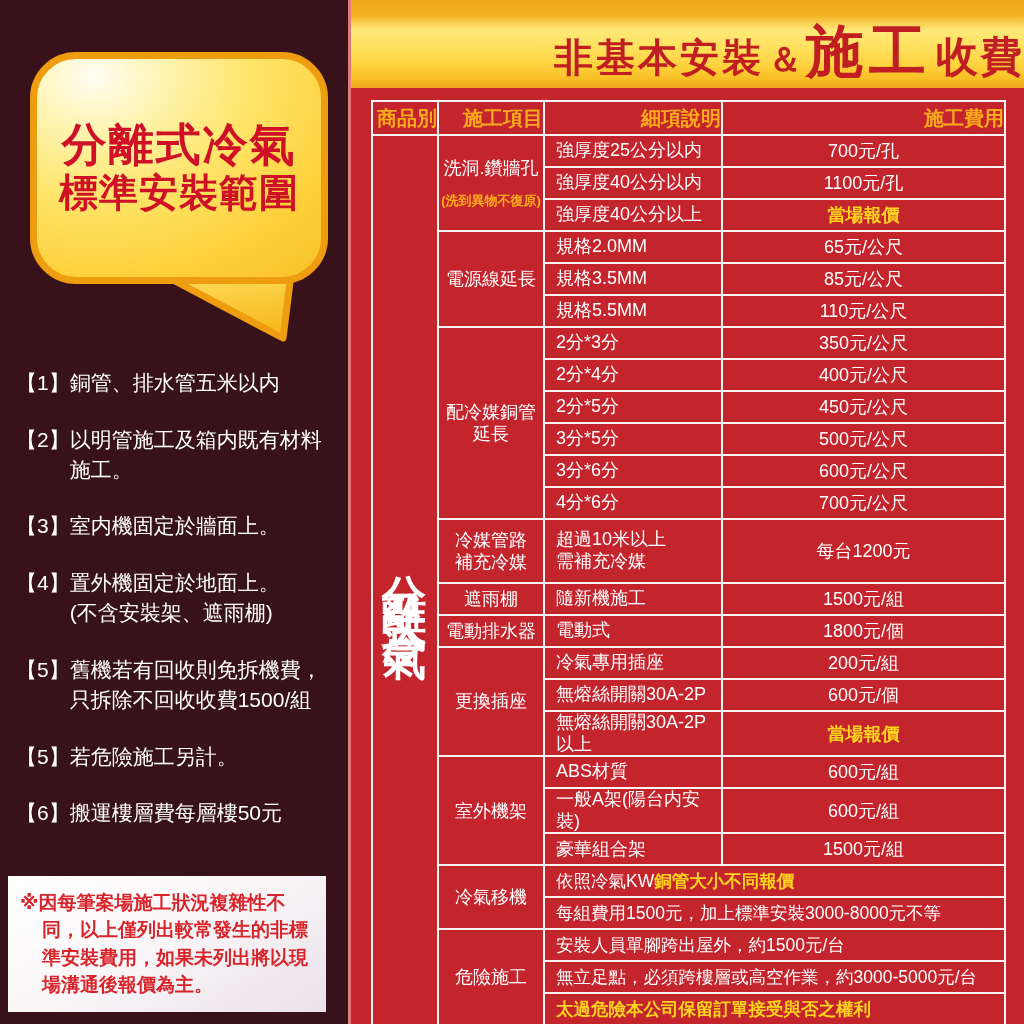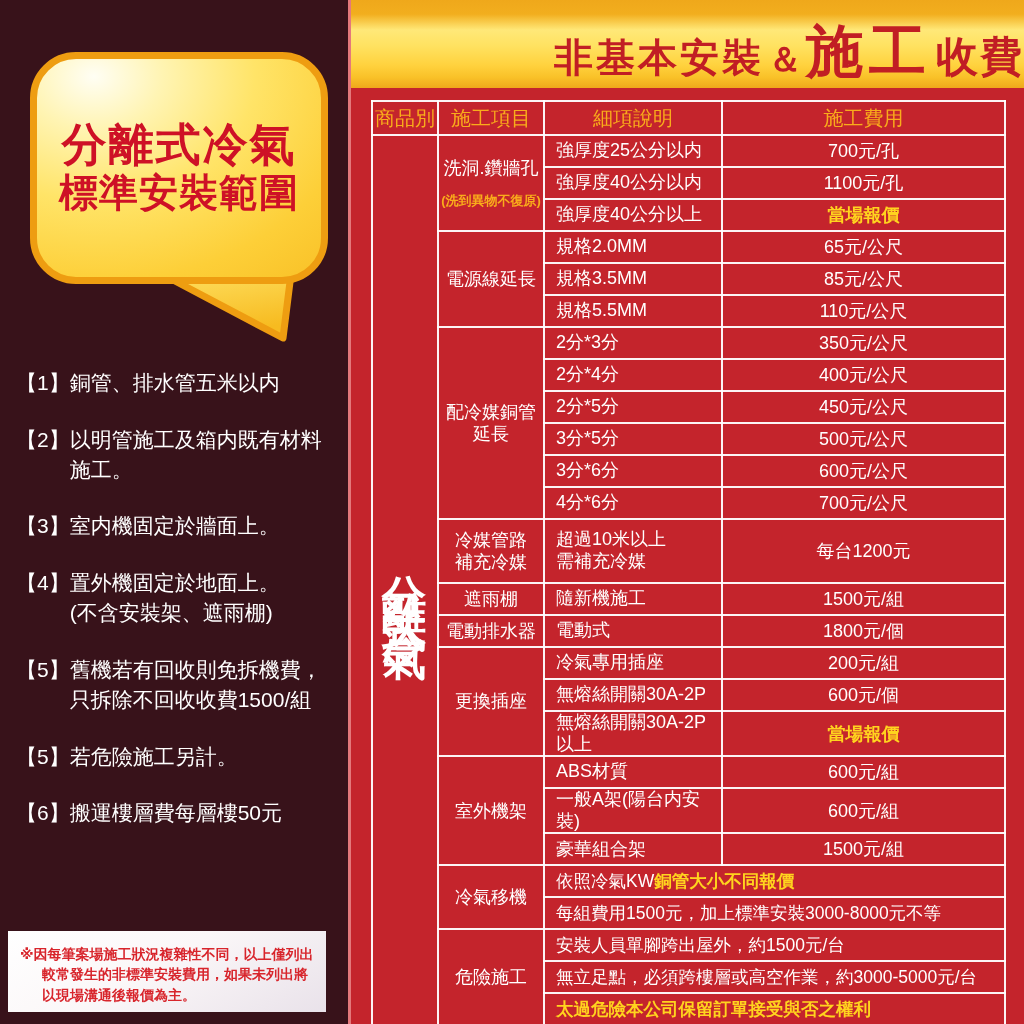--- a/index.html
+++ b/index.html
@@ -24,43 +24,43 @@
   .bubble-sub   { font-size:21px; font-weight:bold; color:#CE1126; margin-top:6px; }
 
   .left-items { padding:18px 8px 0 16px; }
   .item { display:flex; color:#FFFFFF; font-size:21px; line-height:1.42; margin-bottom:27px; }
   .item .num { flex:0 0 48px; }
   .item .txt { flex:1; }
 
   .note-box {
     position:absolute; left:8px; right:22px; bottom:12px;
     background:linear-gradient(150deg,#FFFFFF 0%,#FBF7F8 45%,#E9E2EA 100%);
-    color:#D8252C; font-weight:bold; font-size:14px; line-height:1.45;
-    padding:13px 8px 7px 12px;
+    color:#D8252C; font-weight:bold; font-size:19px; line-height:1.45;
+    padding:13px 8px 13px 12px;
   }
   .note-box .note-text { display:block; padding-left:22px; text-indent:-22px; }
 
   
   .right-panel { flex:1; background:#C4242C; border-left:3px solid rgba(255,190,190,0.55); display:flex; flex-direction:column; }
   .banner {
     height:88px; flex:0 0 88px;
     background:linear-gradient(180deg,#EFA81B 0%,#F2AE1E 16%,#FFE878 34%,#FFE261 52%,#FFD23E 74%,#F9C128 88%,#EFA81B 100%);
     display:flex; align-items:baseline; justify-content:flex-end; padding-top:14px;
   }
   .banner span { color:#C11E24; font-weight:bold; }
   .banner .b1 { font-size:39px; letter-spacing:3px; }
   .banner .bamp { font-size:34px; margin:0 4px; }
   .banner .b2 { font-size:57px; letter-spacing:6px; margin-right:4px; }
   .banner .b3 { font-size:42px; letter-spacing:2px; }
 
   .table-zone { padding:12px 18px 0 20px; }
   table.fee-table { width:100%; border-collapse:collapse; table-layout:fixed; }
   table.fee-table th, table.fee-table td { border:2px solid rgba(255,255,255,0.95); }
   col.c-prod { width:66px; } col.c-item { width:106px; } col.c-desc { width:178px; }
-  th { height:34px; color:#F9AC1B; font-size:20px; font-weight:normal; }
+  th { height:34px; color:#F9AC1B; font-size:20px; font-weight:bold;text-align:right; }
   td { color:#FFFFFF; height:32px; }
   td.cell-product { vertical-align:middle; text-align:center; }
   .product-vert { writing-mode:vertical-rl; text-orientation:upright; font-size:44px; font-weight:bold; letter-spacing:16px; color:#fff; margin:0 auto; }
   td.cell-item { text-align:center; font-size:18px; line-height:1.25; padding:2px 1px; }
   td.cell-item .item-sub { display:block; color:#F9AC1B; font-size:13px; font-weight:bold; margin-top:13px; }
   td.cell-desc { font-size:18px; padding-left:11px; line-height:1.2;margin-left:8px; }
   td.cell-fee  { font-size:18px; text-align:center; }
   td.span2 { font-size:17.5px; padding-left:11px; }
   .hl { color:#FFD41E; font-weight:bold; }
   tr.tall td { height:64px; }

